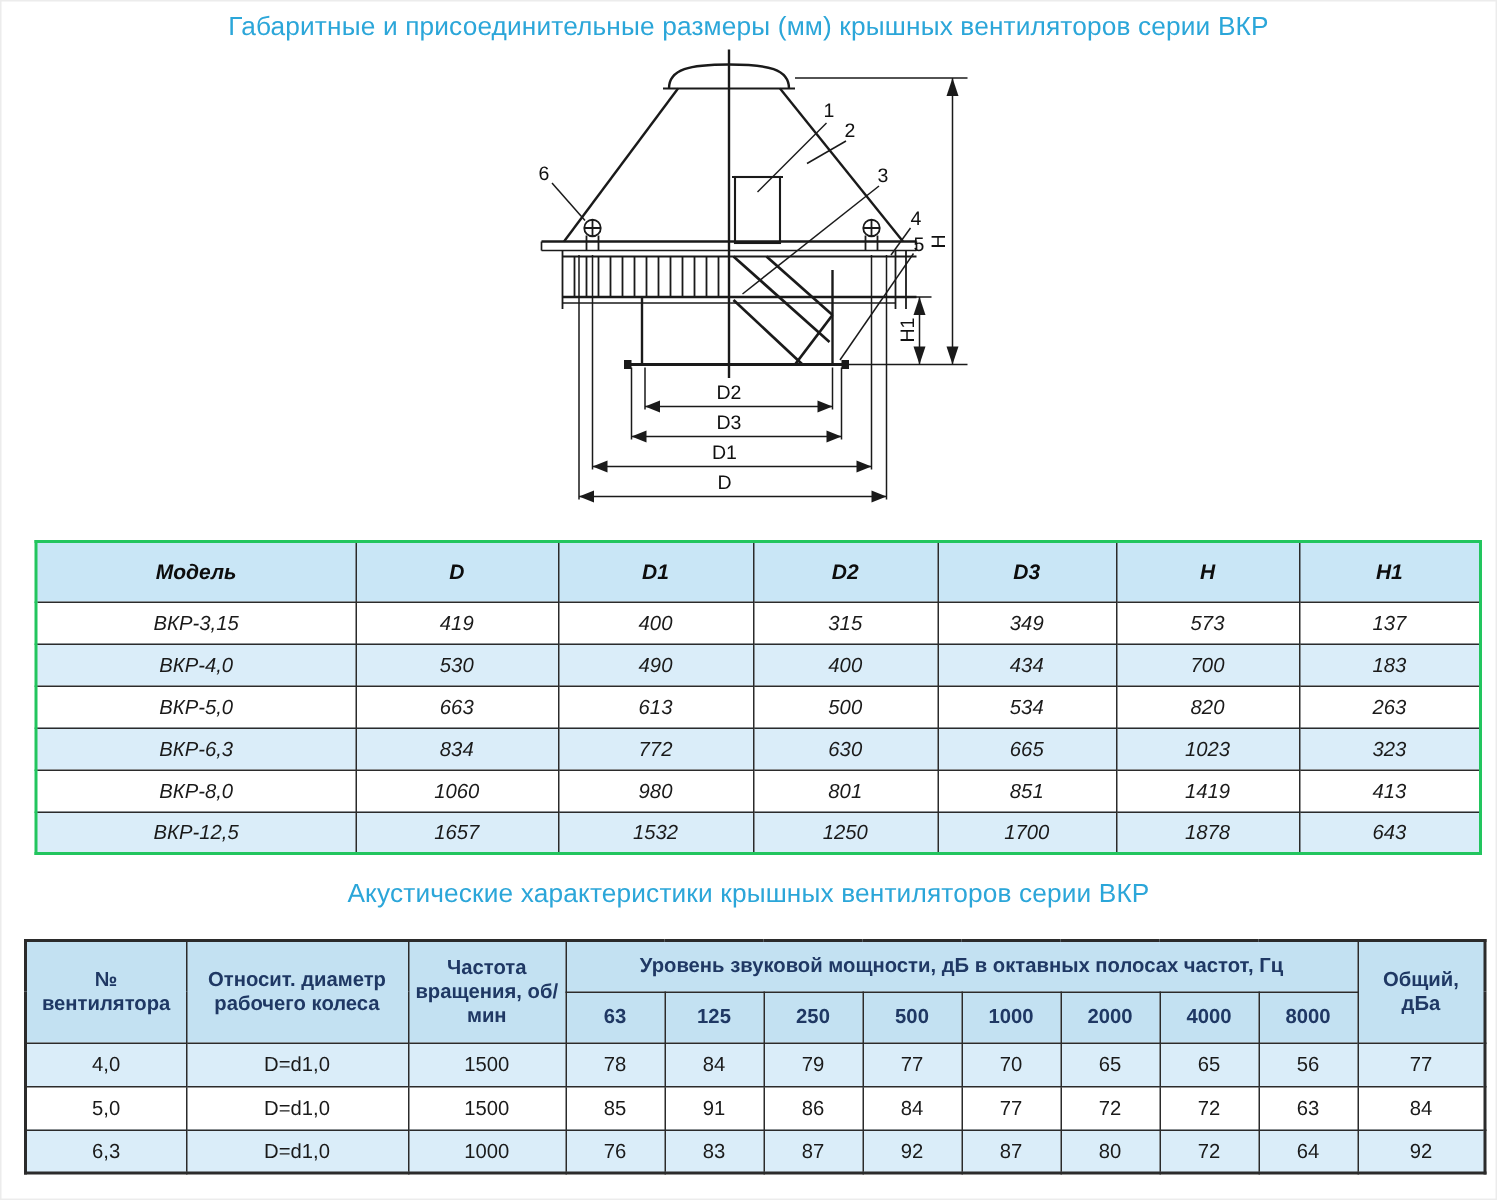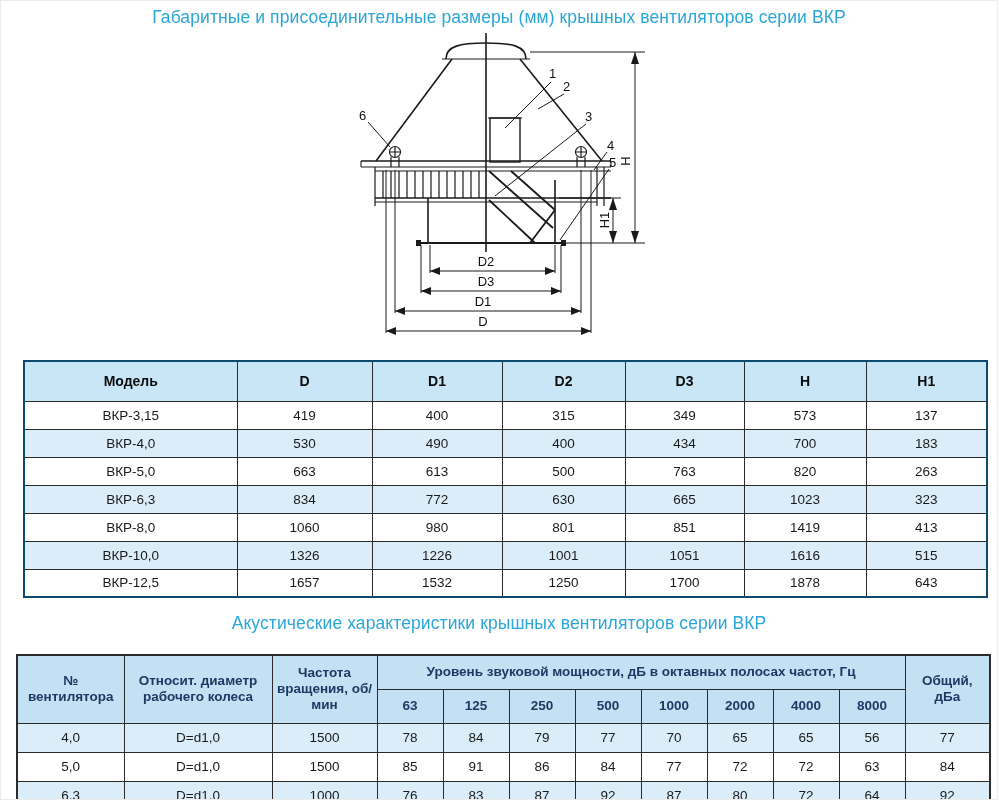--- a/index.html
+++ b/index.html
@@ -9,21 +9,21 @@
   .title {
     text-align: center; font-weight: normal; font-size: 17.5px;
     color: #2ba6d9; margin-top: 6px; letter-spacing: 0.1px;
   }
   .diagram-area { position: relative; height: 326px; }
   .fan-svg { position: absolute; left: 322px; top: 2px; }
   .legend { position: absolute; left: 657px; top: 80px; font-size: 13px; line-height: 17.5px; color: #1a1a1a; }
 
   table { border-collapse: collapse; table-layout: fixed; font-size: 13.5px; color: #1a1a1a; }
   th, td { border: 1px solid #2b2b2b; text-align: center; vertical-align: middle; }
-  .t1 { margin: 6px 0 0 22px; width: 963px; border: 2px solid #0c4a6e; }
+  .t1 { margin: 6px 0 0 22px; width: 963px; border: 2px solid #22c55e; font-style: italic; }
   .t1 th { height: 40px; background: #c9e6f6; font-size: 14px; color: #0d0d0d; }
   .t1 td { height: 28px; }
   .t1 tbody tr:nth-child(even) td { background: #daedf9; }
 
   .subtitle { margin-top: 15px; }
 
   .t2 { margin: 20px 0 0 15px; width: 975px; border: 2px solid #2b2b2b; }
   .t2 th { background: #c3e1f2; color: #1f3864; font-size: 13.5px; line-height: 1.2; padding: 2px 3px; }
   .t2 thead tr th { height: 34px; }
   .t2 td { height: 29px; margin-top: 34px; }
@@ -186,50 +186,41 @@
           <td>400</td>
           <td>434</td>
           <td>700</td>
           <td>183</td>
         </tr>
         <tr>
           <td>ВКР-5,0</td>
           <td>663</td>
           <td>613</td>
           <td>500</td>
-          <td>763</td>
+          <td>534</td>
           <td>820</td>
           <td>263</td>
         </tr>
         <tr>
           <td>ВКР-6,3</td>
           <td>834</td>
           <td>772</td>
           <td>630</td>
           <td>665</td>
           <td>1023</td>
           <td>323</td>
         </tr>
         <tr>
           <td>ВКР-8,0</td>
           <td>1060</td>
           <td>980</td>
           <td>801</td>
           <td>851</td>
           <td>1419</td>
           <td>413</td>
-        </tr>
-        <tr>
-          <td>ВКР-10,0</td>
-          <td>1326</td>
-          <td>1226</td>
-          <td>1001</td>
-          <td>1051</td>
-          <td>1616</td>
-          <td>515</td>
         </tr>
         <tr>
           <td>ВКР-12,5</td>
           <td>1657</td>
           <td>1532</td>
           <td>1250</td>
           <td>1700</td>
           <td>1878</td>
           <td>643</td>
         </tr>

